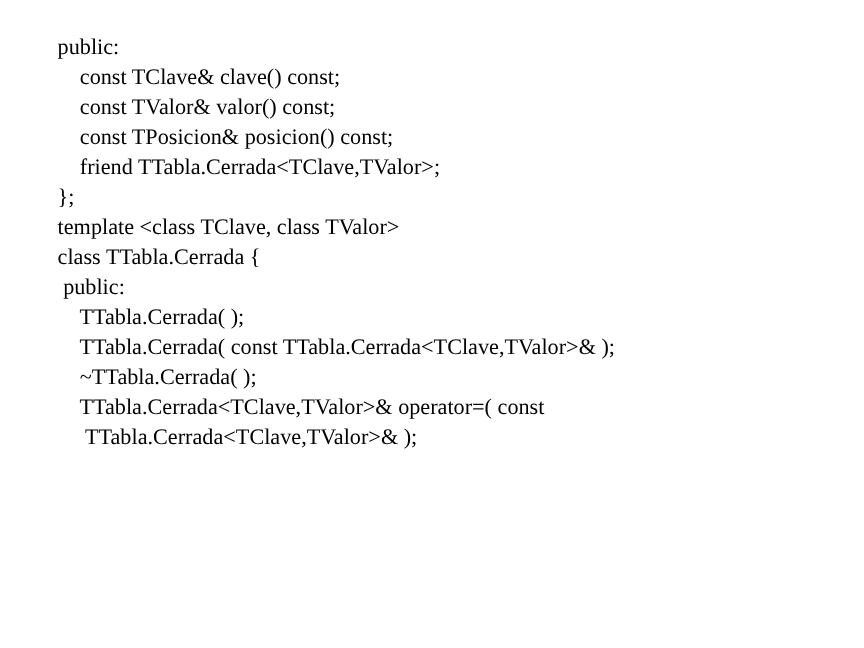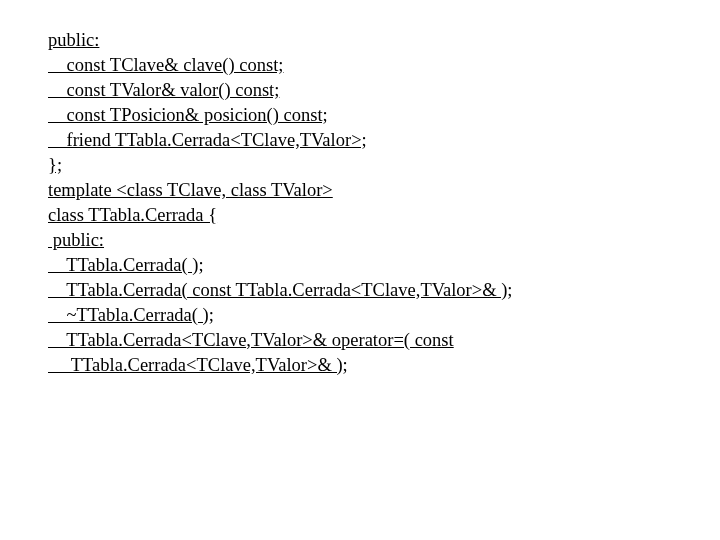--- a/index.html
+++ b/index.html
@@ -10,18 +10,18 @@
     background: #ffffff;
     font-family: "Times New Roman", Times, serif;
     font-size: 18.5px;
     color: #000000;
     line-height: 1.35;
   }
   .page {
     padding: 28px 0 0 48px;
     white-space: pre;
   }
-  .line { display: block; text-decoration: underline; }
+  .line { display: block; }
 </style>
 </head>
 <body>
 
 <div class="page" id="code"><span class="line">public:</span><span class="line">    const TClave&amp; clave() const;</span><span class="line">    const TValor&amp; valor() const;</span><span class="line">    const TPosicion&amp; posicion() const;</span><span class="line">    friend TTabla.Cerrada&lt;TClave,TValor&gt;;</span><span class="line">};</span><span class="line"></span><span class="line">template &lt;class TClave, class TValor&gt;</span><span class="line">class TTabla.Cerrada {</span><span class="line"> public:</span><span class="line"></span><span class="line">    TTabla.Cerrada( );</span><span class="line">    TTabla.Cerrada( const TTabla.Cerrada&lt;TClave,TValor&gt;&amp; );</span><span class="line">    ~TTabla.Cerrada( );</span><span class="line">    TTabla.Cerrada&lt;TClave,TValor&gt;&amp; operator=( const</span><span class="line">     TTabla.Cerrada&lt;TClave,TValor&gt;&amp; );</span></div>
 
 </body></html>

